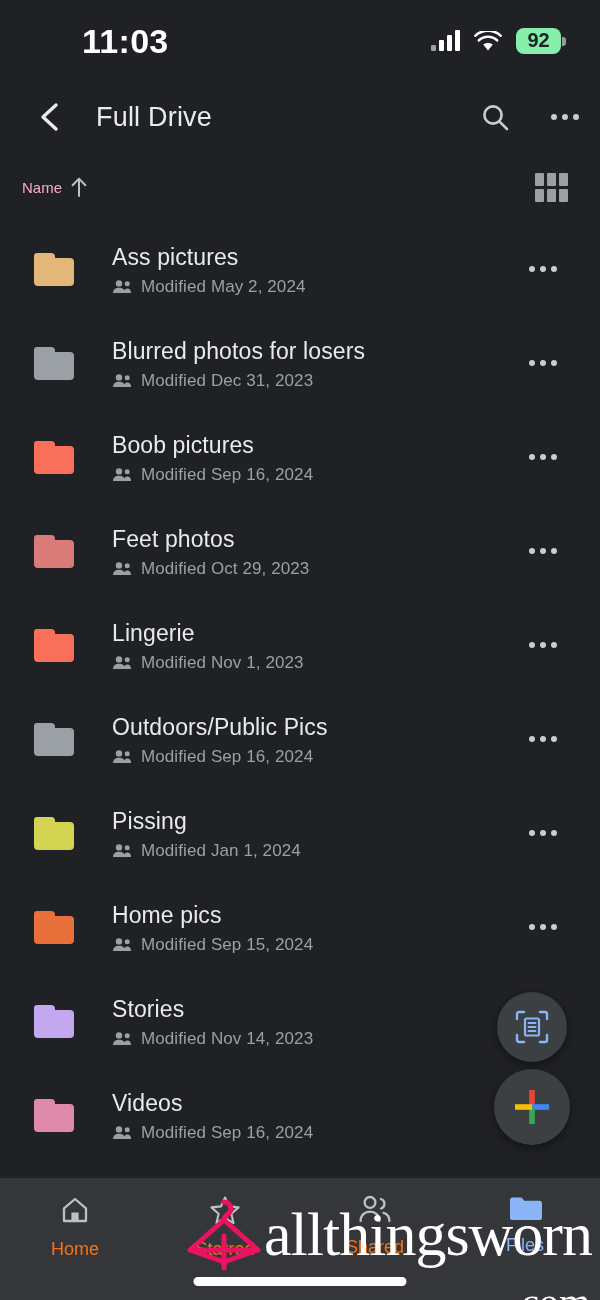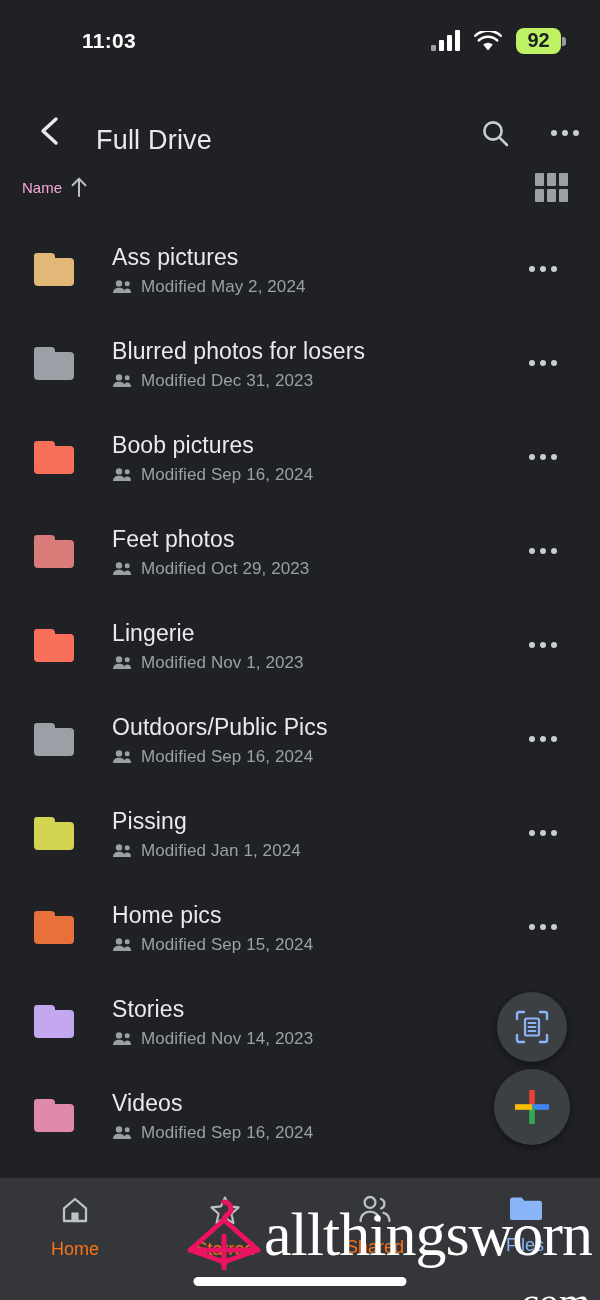--- a/index.html
+++ b/index.html
@@ -15,58 +15,58 @@
   
   .statusbar {
     height:78px;
     display:flex;
     align-items:center;
     justify-content:space-between;
     padding:0 34px 0 0;
     position:relative;
   }
   .sb-time {
-    font-size:21px;
+    font-size:34px;
     font-weight:600;
     color:#ffffff;
     letter-spacing:0.3px;
     margin-left:82px;
     margin-top:4px;
   }
   .sb-right { display:flex; align-items:center; gap:14px; margin-top:4px; }
   .signal { display:flex; align-items:flex-end; gap:3px; height:20px; }
   .signal i { display:block; width:5px; background:#ffffff; border-radius:1px; }
   .signal i:nth-child(1){ height:6px; background:#9aa0a6; }
   .signal i:nth-child(2){ height:11px; }
   .signal i:nth-child(3){ height:16px; }
   .signal i:nth-child(4){ height:21px; }
   .wifi { width:28px; height:21px; position:relative; }
   .battery {
     position:relative; display:flex; align-items:center;
   }
   .battery .shell {
-    background:#bef264;
+    background:#86efac;
     border-radius:8px;
     padding:2px 7px 3px 7px;
     min-width:45px;
     text-align:center;
   }
   .battery .shell span {
     color:#202124; font-size:20px; font-weight:700; line-height:20px;
   }
   .battery .nub {
     width:4px; height:9px; background:#ffffff; opacity:.55;
     border-radius:0 3px 3px 0; margin-left:1px;
   }
 
   
   .appbar {
     height:78px;
     display:flex;
-    align-items:flex-end;
+    align-items:center;
     padding:0 12px 0 24px;
   }
   .back-btn {
     width:50px; height:50px;
     display:flex; align-items:center; justify-content:center;
     cursor:pointer;
   }
   .appbar-title {
     font-size:27px;
     color:#e8eaed;

